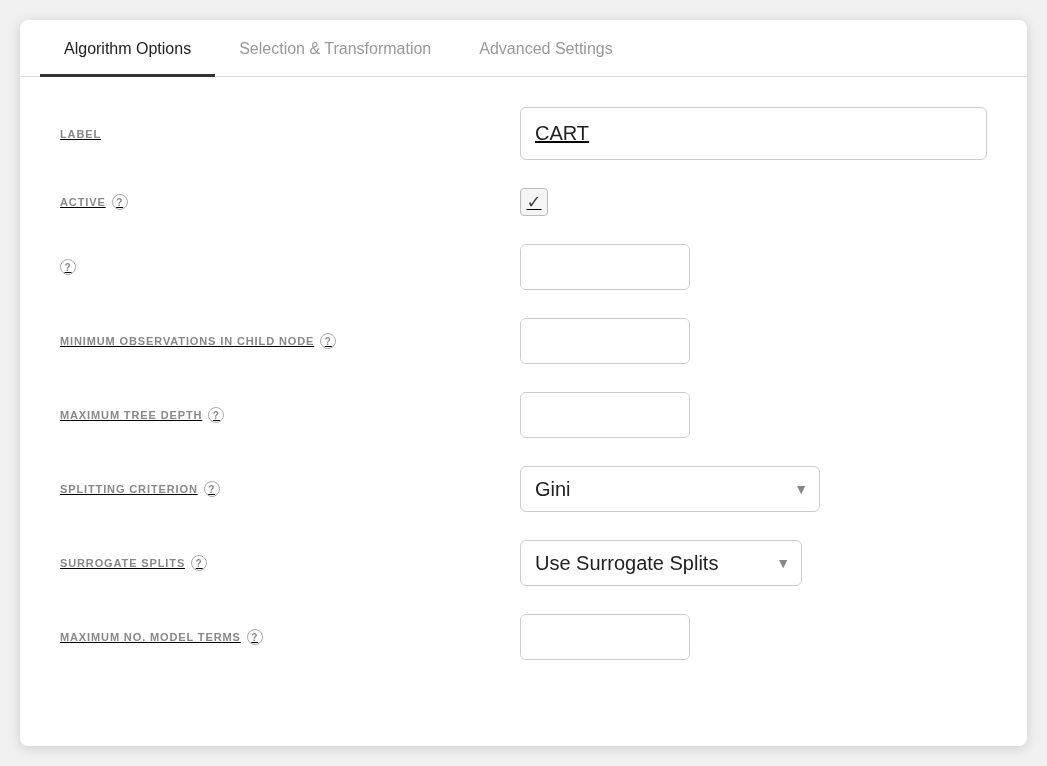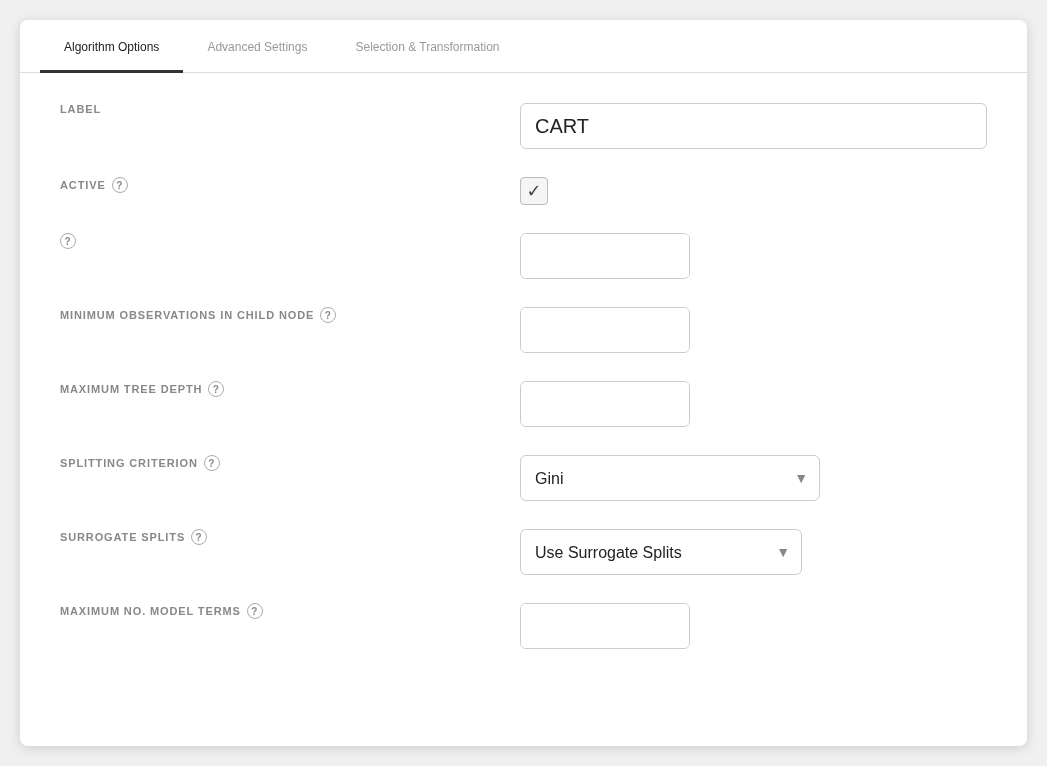--- a/index.html
+++ b/index.html
@@ -19,38 +19,39 @@
       min-height: 726px;
       overflow: hidden;
     }
     .tabs {
       display: flex;
       border-bottom: 1px solid #ddd;
       padding: 0 20px;
     }
     .tab {
       padding: 20px 24px 16px;
-      font-size: 12px;
+      font-size: 16px;
       color: #999;
       cursor: pointer;
       border-bottom: 3px solid transparent;
       margin-bottom: -1px;
     }
     .tab.active {
       color: #222;
       border-bottom: 3px solid #333;
       font-weight: 500;
     }
     .content {
       padding: 30px 40px;
     }
     .form-row {
       display: flex;
-      align-items: flex-start;
+      align-items: center;
       margin-bottom: 28px;
+      text-decoration: underline;
     }
     .form-label {
       font-size: 11px;
       font-weight: 600;
       letter-spacing: 0.08em;
       color: #888;
       text-transform: uppercase;
       min-width: 460px;
       display: flex;
       align-items: center;
@@ -66,21 +67,21 @@
       border: 1.5px solid #aaa;
       font-size: 10px;
       color: #888;
       font-style: normal;
       font-weight: bold;
       cursor: pointer;
       flex-shrink: 0;
     }
     .label-input {
       width: 580px;
-      height: 46px;
+      height: 53px;
       border: 1.5px solid #ccc;
       border-radius: 6px;
       padding: 0 14px;
       font-size: 20px;
       color: #222;
       outline: none;
     }
     .checkbox-wrapper {
       display: flex;
       align-items: center;
@@ -124,21 +125,21 @@
     .select-wrapper {
       position: relative;
       width: 300px;
     }
     .select-field {
       width: 100%;
       height: 46px;
       border: 1.5px solid #ccc;
       border-radius: 6px;
       padding: 0 40px 0 14px;
-      font-size: 16px;
+      font-size: 20px;
       color: #222;
       appearance: none;
       background: #fff;
       cursor: pointer;
       outline: none;
     }
     .select-arrow {
       position: absolute;
       right: 12px;
       top: 50%;
@@ -151,22 +152,22 @@
       width: 282px;
     }
   </style>
 </head>
 <body>
 
 <div class="panel">
 
   <div class="tabs">
     <div class="tab active">Algorithm Options</div>
+    <div class="tab">Selection &amp; Transformation</div>
     <div class="tab">Advanced Settings</div>
-    <div class="tab">Selection &amp; Transformation</div>
   </div>
 
   <div class="content">
 
     <div class="form-row">
       <div class="form-label">
         <span>LABEL</span>
       </div>
       <input class="label-input" type="text" value="CART" style="">
     </div>

